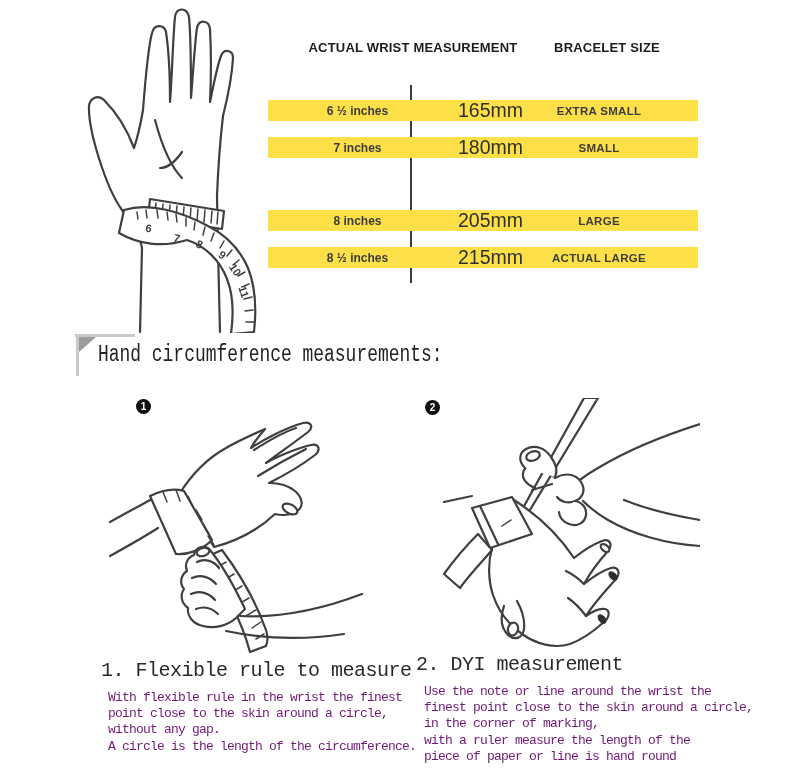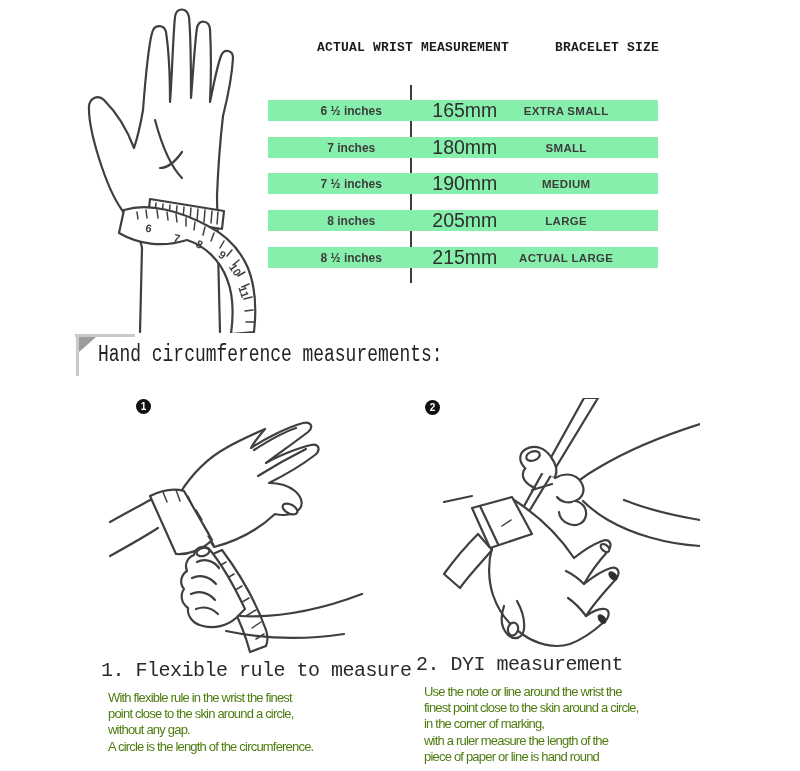--- a/index.html
+++ b/index.html
@@ -2,25 +2,25 @@
 <html><head>
 <meta charset="utf-8">
 <style>
   html,body{margin:0;padding:0;background:#fff;}
   .canvas{position:relative;width:800px;height:771px;background:#ffffff;overflow:hidden;
           font-family:"Liberation Sans",sans-serif;color:#2b2b2b;}
 
   
   .size-table{position:absolute;left:268px;top:40px;width:430px;height:240px;}
   .st-header{position:absolute;top:0;left:0;width:430px;height:22px;
-             font-weight:bold;font-size:13px;color:#1c1c1c;letter-spacing:.2px;font-family:Liberation Mono, monospace;}
+             font-weight:bold;font-size:13px;color:#1c1c1c;letter-spacing:.2px;}
   .st-h1{position:absolute;left:10px;width:270px;text-align:center;}
   .st-h2{position:absolute;left:259px;width:160px;text-align:center;}
   .st-divider{position:absolute;left:142px;top:45px;width:2px;height:198px;background:#3c3c3c;}
-  .st-row{position:absolute;left:0;width:390px;height:21px;background:#86efac;
+  .st-row{position:absolute;left:0;width:430px;height:21px;background:#fde047;
           display:flex;align-items:center;}
   .st-inches{width:143px;box-sizing:border-box;padding-left:36px;text-align:center;
              font-size:12px;font-weight:bold;color:#3d3d3d;}
   .st-mm{width:127px;box-sizing:border-box;padding-right:15px;text-align:right;
          font-size:19.5px;color:#2e2e2e;}
   .st-size{width:160px;box-sizing:border-box;padding-right:38px;text-align:center;
            font-size:11.5px;font-weight:bold;color:#3d3d3d;letter-spacing:.3px;}
 
   
   .corner-mark{position:absolute;left:70px;top:330px;}
@@ -41,22 +41,22 @@
   .fl{fill:#ffffff;stroke:#3f3f3f;stroke-width:2.2;stroke-linecap:round;stroke-linejoin:round;}
   .tick{fill:none;stroke:#3f3f3f;stroke-width:1.5;stroke-linecap:round;}
   .tapenum{font-family:"Liberation Sans",sans-serif;font-size:11px;font-weight:bold;fill:#3d3d3d;}
   .darknail{fill:#2e2e2e;stroke:#2e2e2e;}
 
   
   .step-title{position:absolute;margin:0;font-family:"Liberation Mono",monospace;
       font-size:20px;font-weight:normal;color:#2a2a2a;letter-spacing:-.5px;white-space:nowrap;}
   .step-title-1{left:101px;top:659px;}
   .step-title-2{left:416px;top:653px;}
-  .step-body{position:absolute;font-family:Liberation Sans, sans-serif;font-size:13px;
-      color:#4d7c0f;letter-spacing:-.8px;line-height:16.2px;white-space:nowrap;}
+  .step-body{position:absolute;font-family:Liberation Mono, monospace;font-size:13px;
+      color:#701a75;letter-spacing:-.8px;line-height:16.2px;white-space:nowrap;}
   .step-body-1{left:108px;top:690px;}
   .step-body-2{left:424px;top:684px;}
 </style>
 </head>
 <body>
 
 <div class="canvas">
 
   <svg class="illus" style="left:58px;top:0" width="240" height="333" viewBox="0 0 240 333">
 
@@ -86,25 +86,20 @@
 
     <div class="st-row" style="top:60px">
       <span class="st-inches">6 ½ inches</span>
       <span class="st-mm">165mm</span>
       <span class="st-size">EXTRA SMALL</span>
     </div>
     <div class="st-row" style="top:97px">
       <span class="st-inches">7 inches</span>
       <span class="st-mm">180mm</span>
       <span class="st-size">SMALL</span>
-    </div>
-    <div class="st-row" style="top:133px">
-      <span class="st-inches">7 ½ inches</span>
-      <span class="st-mm">190mm</span>
-      <span class="st-size">MEDIUM</span>
     </div>
     <div class="st-row" style="top:170px">
       <span class="st-inches">8 inches</span>
       <span class="st-mm">205mm</span>
       <span class="st-size">LARGE</span>
     </div>
     <div class="st-row" style="top:207px">
       <span class="st-inches">8 ½ inches</span>
       <span class="st-mm">215mm</span>
       <span class="st-size">ACTUAL LARGE</span>

